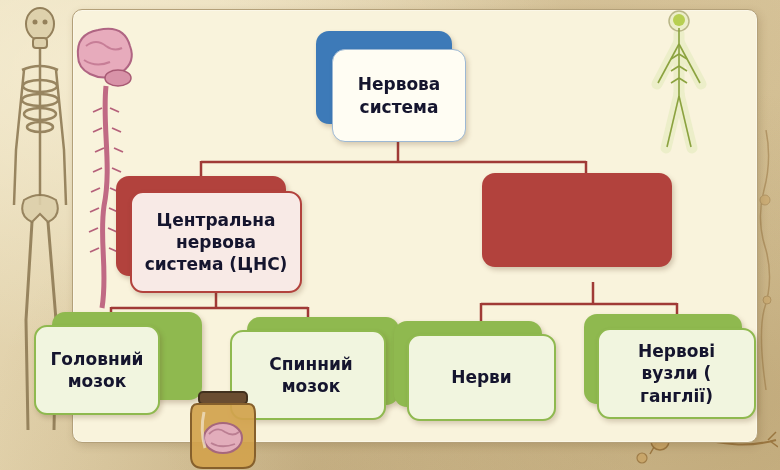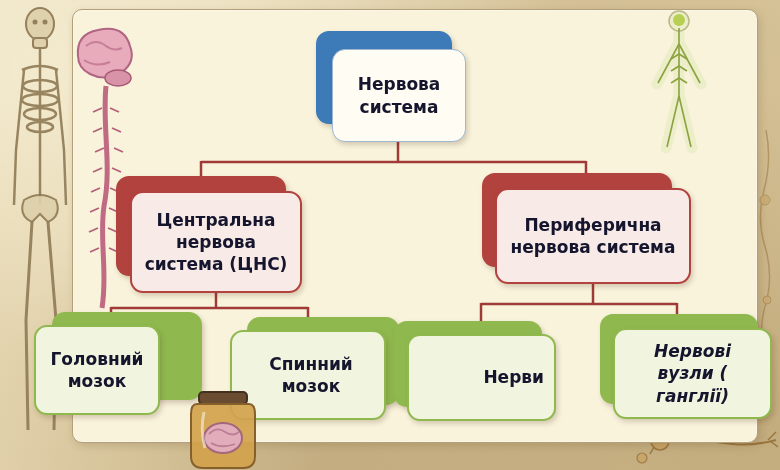--- a/index.html
+++ b/index.html
@@ -35,21 +35,21 @@
   .connectors{ position:absolute; left:0; top:0; width:780px; height:470px; z-index:3; pointer-events:none; }
   .connectors line{ stroke:var(--connector,#a03a36); stroke-width:2.5; }
 
   .node{ position:absolute; z-index:5; }
   .node-shadow{
     position:absolute; border-radius:13px;
     box-shadow:2px 3px 5px rgba(90,60,30,.25);
   }
   .node-front{
     position:absolute; border-radius:13px;
-    display:flex; align-items:center; justify-content:flex-end; text-align:center;
+    display:flex; align-items:center; justify-content:center; text-align:center;
     padding:4px 10px; font-weight:700; color:var(--text,#15152e);
     box-shadow:2px 3px 5px rgba(90,60,30,.22);
     line-height:1.3; font-size:17px;
   }
 
   .root{ left:316px; top:31px; width:160px; height:120px; }
   .root .node-shadow{ left:0; top:0; width:136px; height:93px; background:var(--root-accent,#3d7ab8); }
   .root .node-front { left:16px; top:18px; width:134px; height:93px; background:#fffdf3; border:1px solid #9cb8d4; }
 
   .b0{ left:116px; top:176px; width:195px; height:125px;padding-left:30px; }
@@ -68,21 +68,21 @@
   .l0 .node-front { left:0; top:13px; width:126px; height:90px; }
 
   .l1{ left:230px; top:317px; width:174px; height:108px; }
   .l1 .node-shadow{ left:17px; top:0; width:152px; height:88px; }
   .l1 .node-front { left:0; top:13px; width:156px; height:90px;padding-left:16px; }
 
   .l2{ left:394px; top:321px; width:165px; height:105px; }
   .l2 .node-shadow{ left:0; top:0; width:148px; height:86px; }
   .l2 .node-front { left:13px; top:13px; width:149px; height:87px; }
 
-  .l3{ left:600px; top:314px; width:175px; height:110px;font-style:italic; }
+  .l3{ left:584px; top:314px; width:175px; height:110px; }
   .l3 .node-shadow{ left:0; top:0; width:158px; height:90px; }
   .l3 .node-front { left:13px; top:14px; width:159px; height:91px; }
 </style>
 </head>
 <body>
 
 <div class="stage">
 
   <svg class="deco skeleton" viewBox="0 0 78 470">
     <g stroke="#8f7b55" fill="#ddd0ab" stroke-width="2" opacity="0.95">
@@ -187,23 +187,20 @@
 
   <div class="node b0">
     <div class="node-shadow"></div>
     <div class="node-front">
       <span>Центральна нервова система (ЦНС)</span>
     </div>
   </div>
 
   <div class="node b1">
     <div class="node-shadow"></div>
-    <div class="node-front">
-      <span>Периферична нервова система</span>
-    </div>
   </div>
 
   <div class="node leaf l0">
     <div class="node-shadow"></div>
     <div class="node-front">
       <span>Головний мозок</span>
     </div>
   </div>
 
   <div class="node leaf l1">

